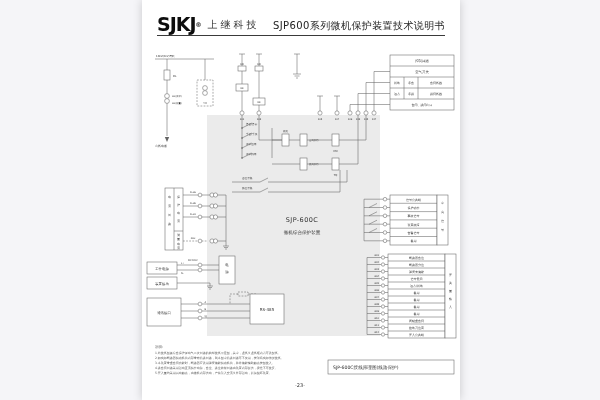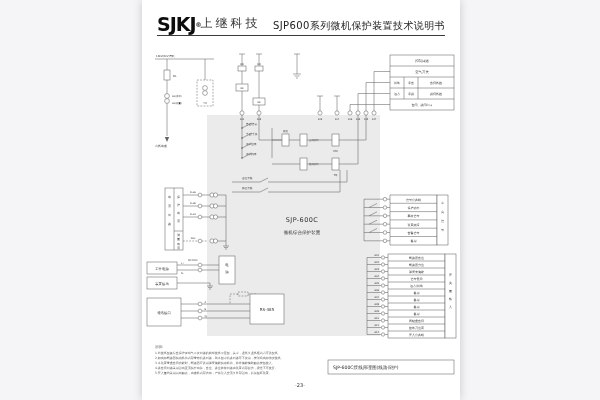--- a/index.html
+++ b/index.html
@@ -17,21 +17,21 @@
   .hdr{
     position:absolute;top:9px;left:15px;right:15px;height:26px;
     border-bottom:1px solid #3a3a3a;
   }
   .hdr-left{position:absolute;left:0;bottom:2px;display:flex;align-items:flex-end;}
   .logo{
     font-weight:900;font-size:19px;line-height:17px;color:#0d0d0d;
     letter-spacing:-1px;transform:scaleY(1.05);
   }
   .reg{font-size:6px;vertical-align:top;color:#0d0d0d;font-weight:700;}
-  .brand{font-size:12px;color:#333;letter-spacing:3px;padding-bottom:1px;}
+  .brand{font-size:10px;color:#333;letter-spacing:3px;margin-left:7px;padding-bottom:1px;}
   .doc-title{
     position:absolute;right:0;bottom:2px;font-size:10px;font-weight:normal;color:#222;
     letter-spacing:.4px;
   }
   svg{position:absolute;left:0;top:46px;}
   svg text{font-family:"DejaVu Sans",sans-serif;fill:#333;}
   .ln{stroke:#646464;stroke-width:.55;fill:none;}
   .lnd{stroke:#646464;stroke-width:.55;fill:none;stroke-dasharray:1.8 1.3;}
   .bx{fill:#ffffff;stroke:#646464;stroke-width:.55;}
   .bxd{fill:none;stroke:#646464;stroke-width:.55;stroke-dasharray:1.8 1.3;}

